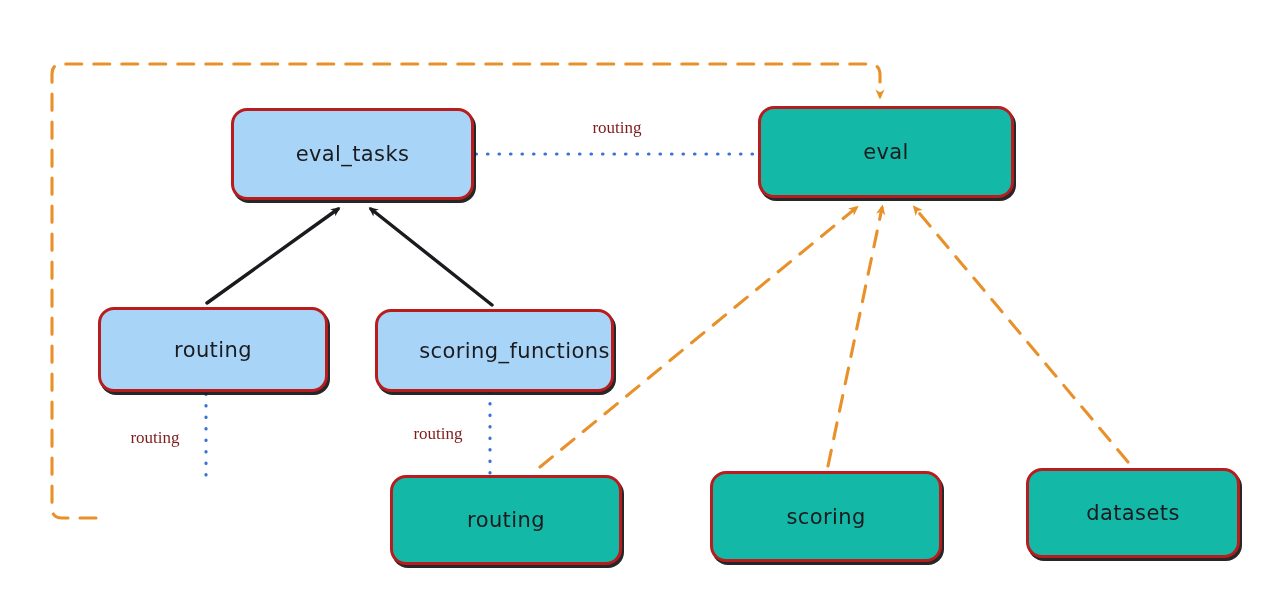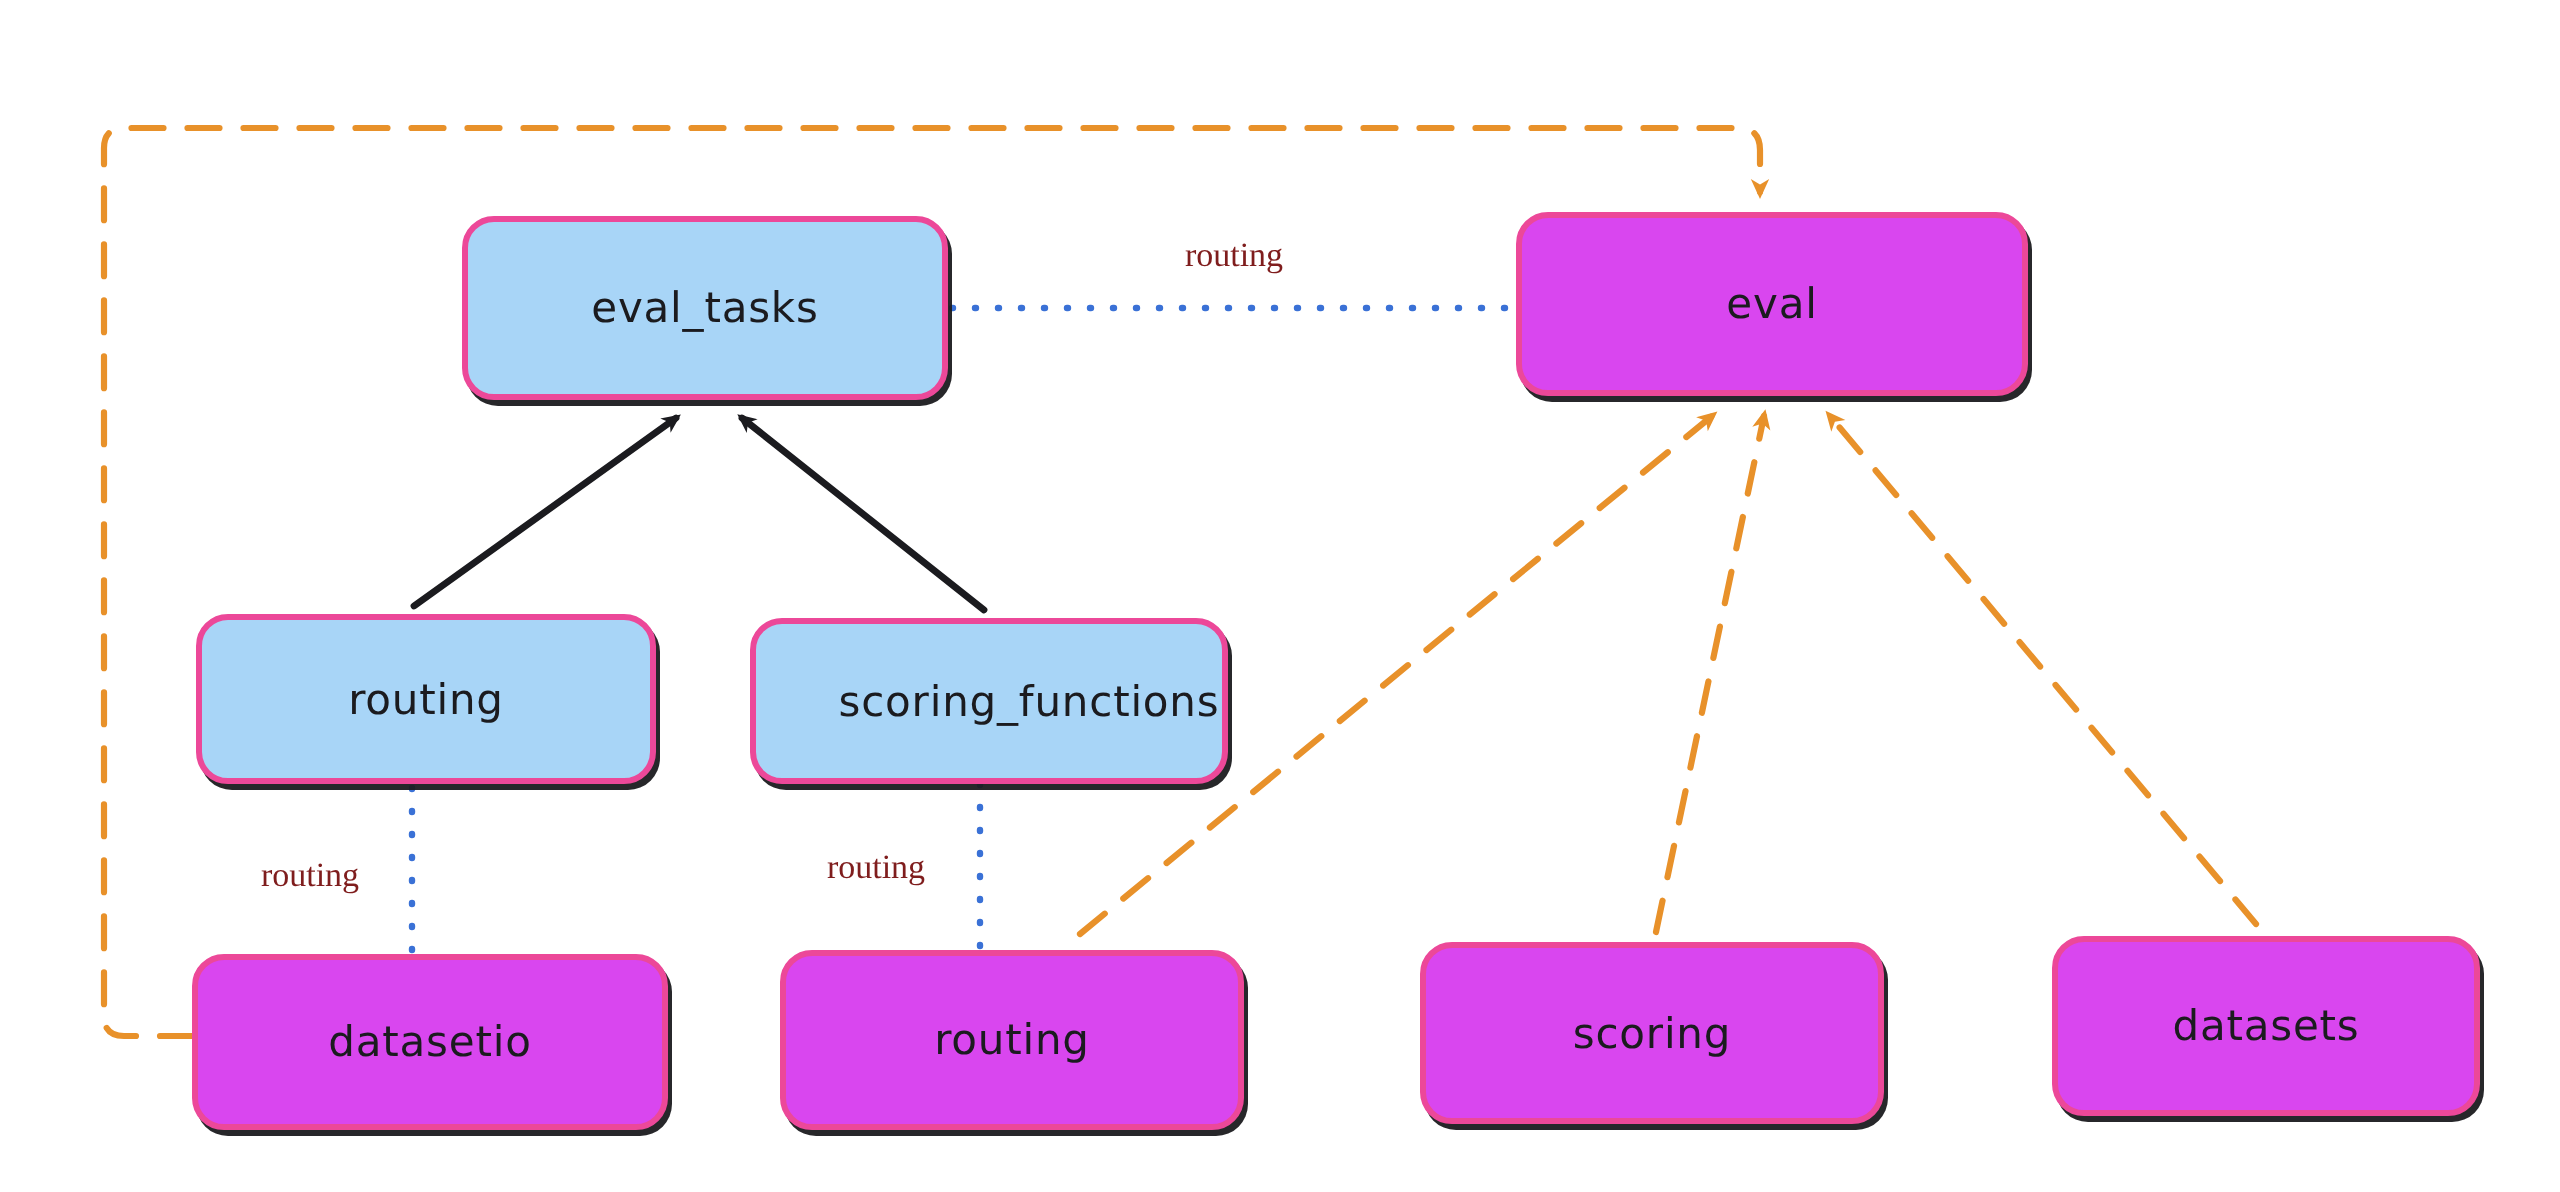--- a/index.html
+++ b/index.html
@@ -24,31 +24,31 @@
     width: 1280px;
     height: 596px;
     pointer-events: none;
   }
   .node {
     position: absolute;
     box-sizing: border-box;
     display: flex;
     align-items: center;
     justify-content: center;
-    border: 3px solid #ec4899;
+    border: 3px solid #b91c1c;
     border-radius: 16px;
     color: #1b1b1f;
     font-size: 21px;
     letter-spacing: 0.4px;
     font-family: "DejaVu Sans", sans-serif;
     box-shadow: 2px 3px 0 rgba(27,27,31,0.95);
     text-align: right;
   }
   .node.blue  { background: #a8d5f7; }
-  .node.green { background: #d946ef; }
+  .node.green { background: #14b8a6; }
   .node-label {
     white-space: nowrap;
     pointer-events: none;
   }
   .edge-label {
     position: absolute;
     color: #7f1d1d;
     font-size: 17px;
     font-family: Liberation Serif, serif;
     white-space: nowrap;
@@ -117,23 +117,20 @@
   </div>
 
   <div class="node blue" style="left:98px; top:307px; width:230px; height:85px;">
     <span class="node-label">routing</span>
   </div>
 
   <div class="node blue" style="left:375px; top:309px; width:239px; height:83px;padding-left:40px;">
     <span class="node-label">scoring_functions</span>
   </div>
 
-  <div class="node green" style="left:96px; top:477px; width:238px; height:88px;">
-    <span class="node-label">datasetio</span>
-  </div>
 
   <div class="node green" style="left:390px; top:475px; width:232px; height:90px;">
     <span class="node-label">routing</span>
   </div>
 
   <div class="node green" style="left:710px; top:471px; width:232px; height:91px;">
     <span class="node-label">scoring</span>
   </div>
 
   <div class="node green" style="left:1026px; top:468px; width:214px; height:90px;">

